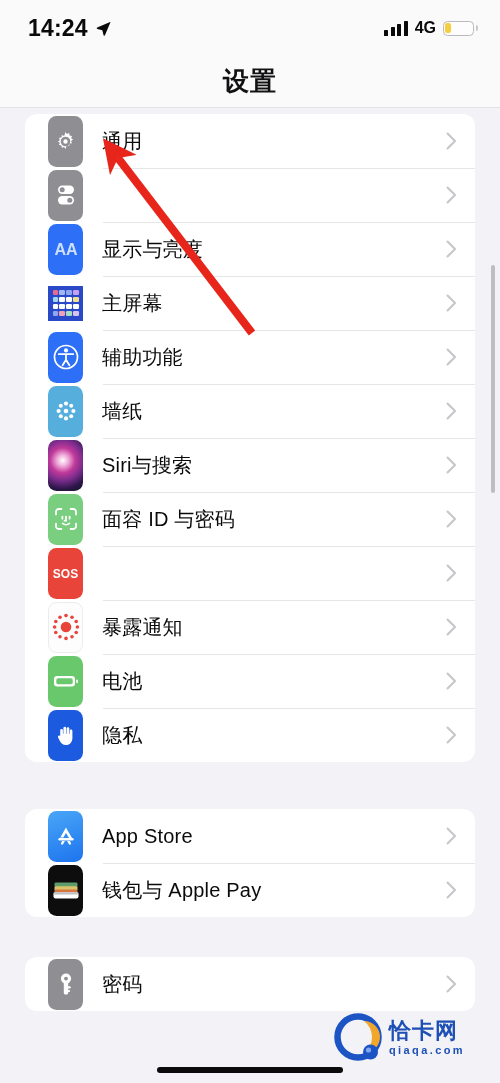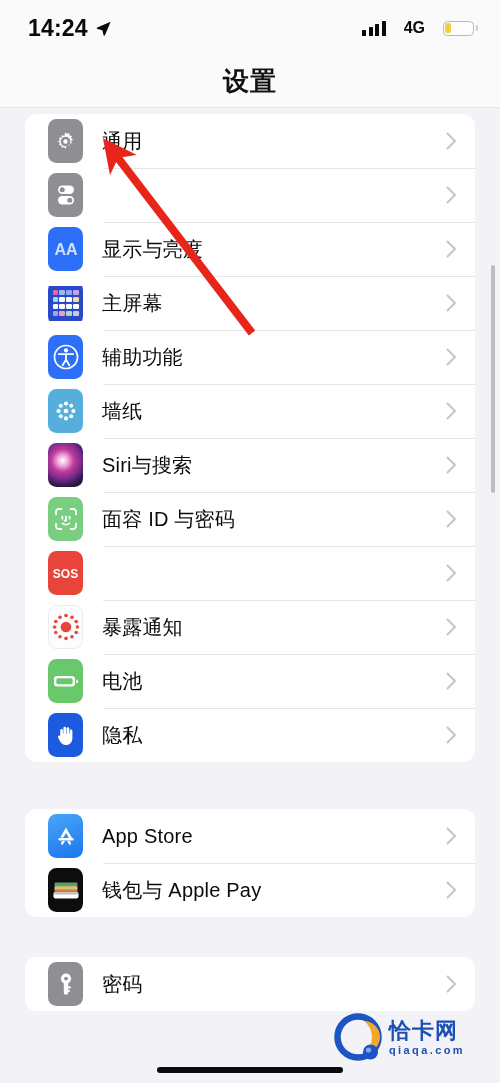--- a/index.html
+++ b/index.html
@@ -23,21 +23,21 @@
     padding: 0 26px 0 28px;
     background: #FAFAFA;
     text-align: right;
   }
   .sb-left { display: flex; align-items: center; gap: 7px; }
   .sb-time {
     font-size: 23px; font-weight: bold; color: #0A0A0A;
     letter-spacing: .2px; line-height: 1;
   }
   .loc-arrow { width: 17px; height: 17px; display: block; }
-  .sb-right { display: flex; align-items: center; gap: 18px; }
+  .sb-right { display: flex; align-items: center; gap: 7px; }
   .signal { display: flex; align-items: flex-end; gap: 2.5px; height: 15px; }
   .signal i { display: block; width: 4px; background: #0A0A0A; border-radius: .6px; }
   .signal i:nth-child(1) { height: 6px; }
   .signal i:nth-child(2) { height: 9px; }
   .signal i:nth-child(3) { height: 12px; }
   .signal i:nth-child(4) { height: 15px; }
   .carrier { font-size: 16px; font-weight: 600; color: #0A0A0A; line-height: 1; }
   .battery { position: relative; width: 31px; height: 15px; }
   .battery .shell {
     position: absolute; inset: 0; border: 1.6px solid #B9B9BE;
@@ -74,21 +74,21 @@
   }
   .row {
     position: relative; display: flex; align-items: center;
     height: 54px; padding-left: 23px; padding-right: 18px;
   }
   .row + .row::before {
     content: ""; position: absolute; left: 78px; right: 0; top: 0;
     height: 1px; background: #E6E6E8;
   }
   .icon {
-    width: 35px; height: 44px; border-radius: 8.5px; flex: 0 0 35px;
+    width: 35px; height: 51px; border-radius: 8.5px; flex: 0 0 35px;
     position: relative; overflow: hidden;
     display: flex; align-items: center; justify-content: center;
   }
   .icon svg { display: block; }
   .label {
     margin-left: 19px; font-size: 20px; color: #0B0B0C;
     letter-spacing: .2px; white-space: nowrap;
   }
   .chev {
     margin-left: auto; width: 11px; height: 18px; flex: 0 0 11px;

